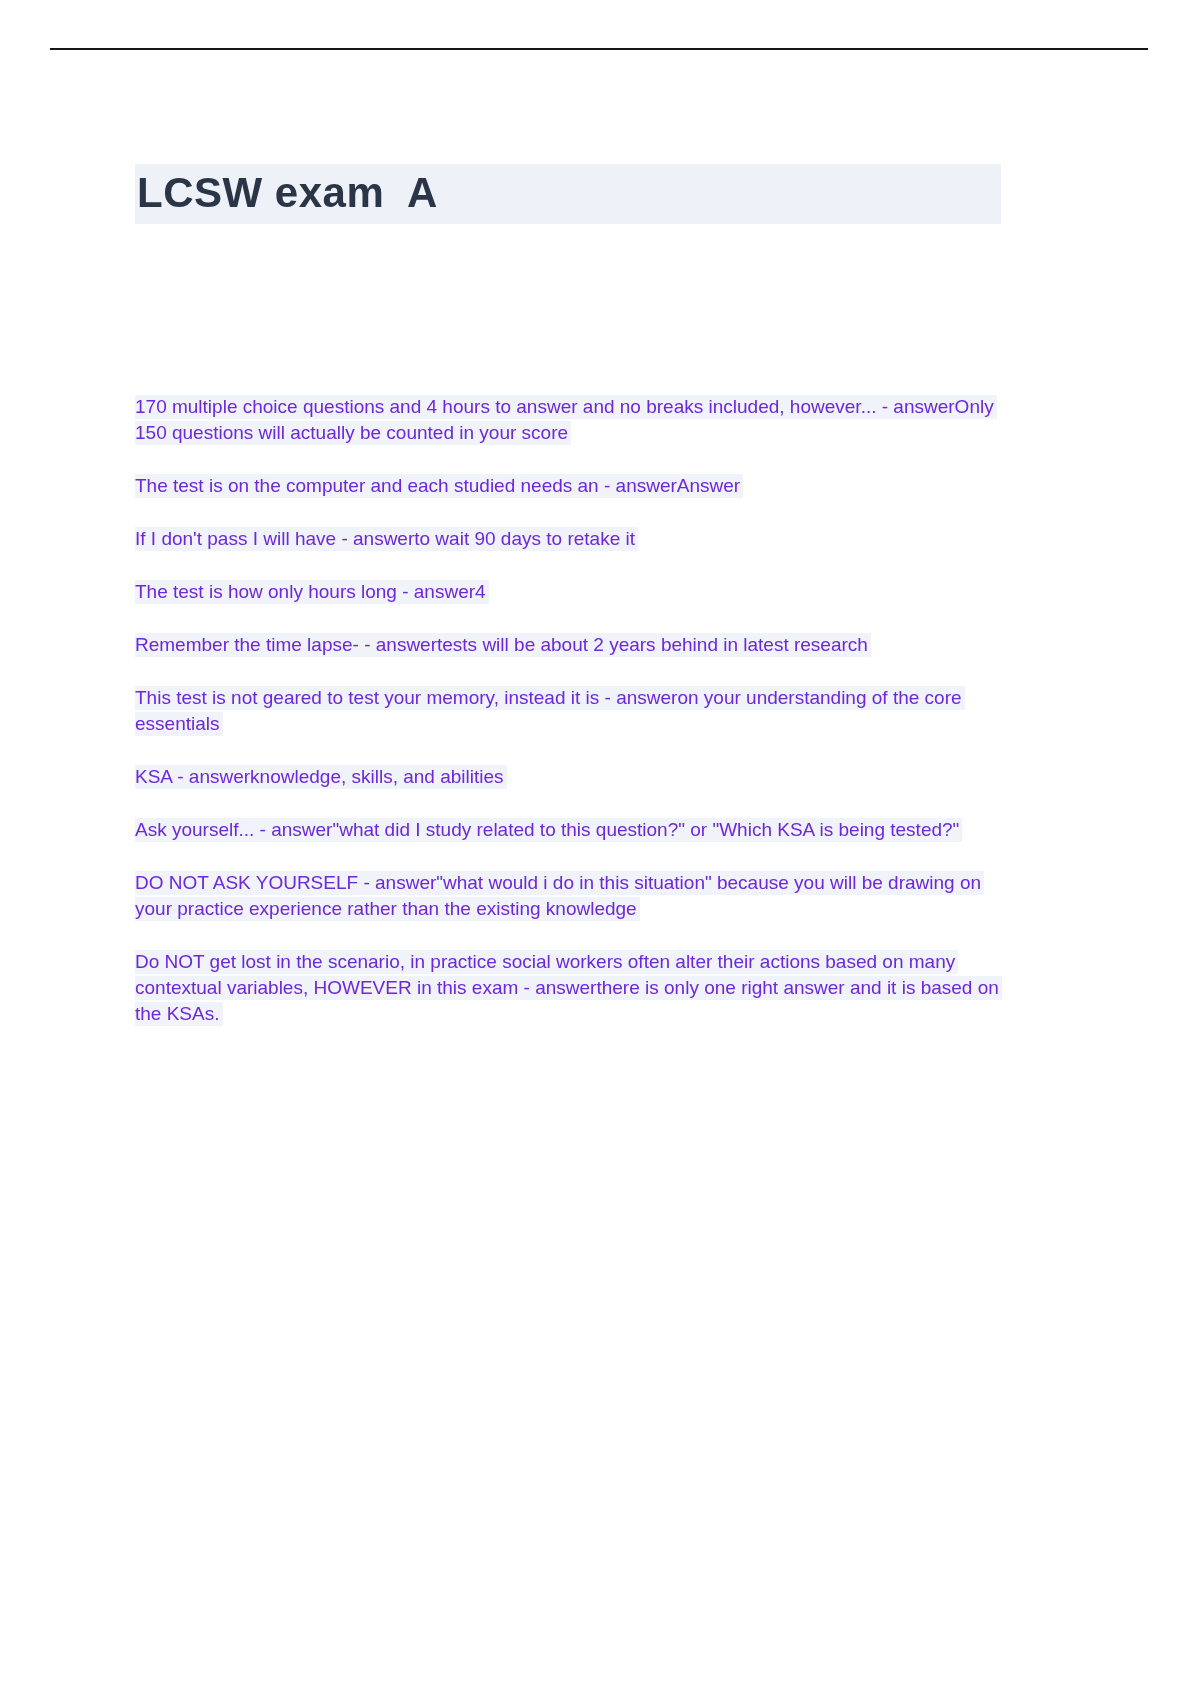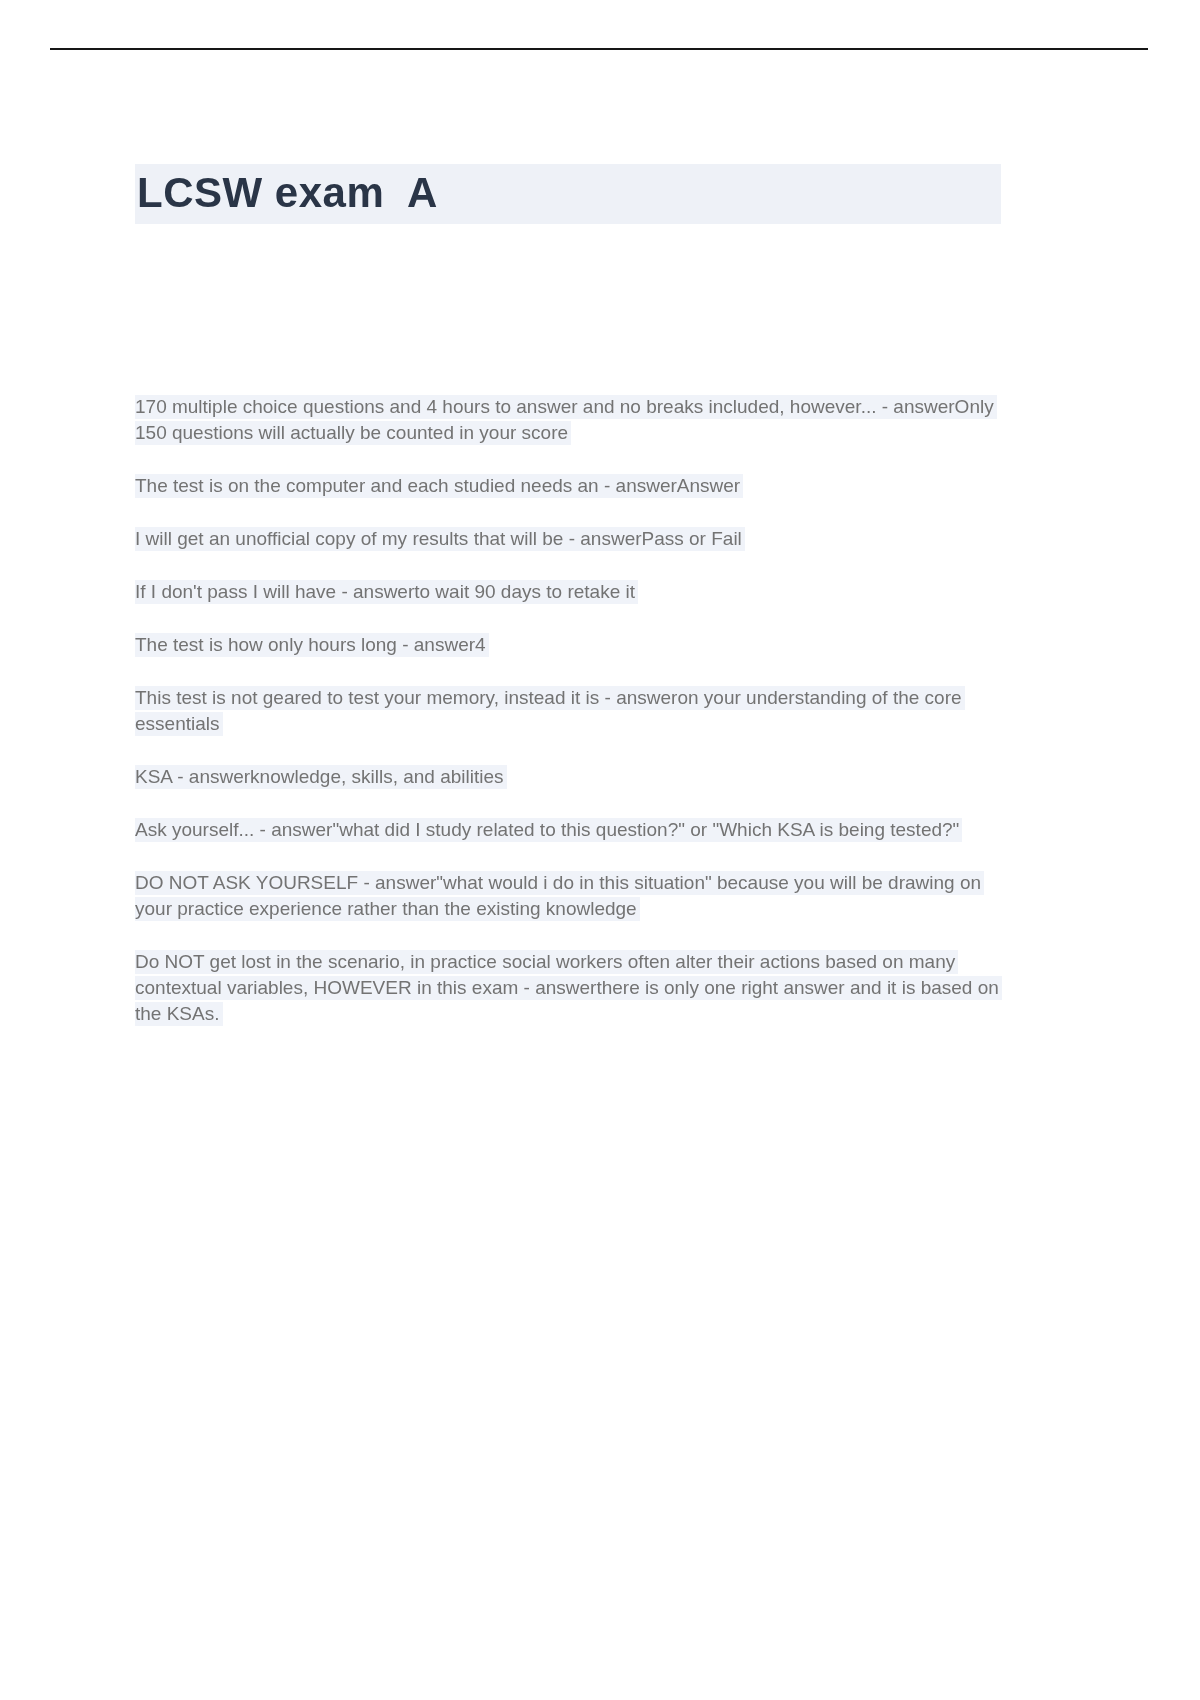--- a/index.html
+++ b/index.html
@@ -36,43 +36,43 @@
   .content {
     position: absolute;
     top: 394px;
     left: 135px;
     width: 872px;
   }
   .qa {
     margin: 0 0 27px 0;
     font-size: 19px;
     line-height: 26px;
-    color: #737373;
+    color: #6d28d9;
   }
   .qa .hl {
     background: #f0f3f9;
     padding: 1px 3px 2px 0;
     box-decoration-break: clone;
     -webkit-box-decoration-break: clone;
   }
 </style>
 </head>
 <body>
 
 <div class="page">
   <div class="rule rule-top"></div>
 
   <h1 class="page-title">LCSW exam  A</h1>
 
   <div class="content">
     <p class="qa"><span class="hl">170 multiple choice questions and 4 hours to answer and no breaks included, however... - answerOnly 150 questions will actually be counted in your score</span></p>
     <p class="qa"><span class="hl">The test is on the computer and each studied needs an - answerAnswer</span></p>
-    <p class="qa"><span class="hl">I will get an unofficial copy of my results that will be - answerPass or Fail</span></p>
     <p class="qa"><span class="hl">If I don't pass I will have - answerto wait 90 days to retake it</span></p>
     <p class="qa"><span class="hl">The test is how only hours long - answer4</span></p>
+    <p class="qa"><span class="hl">Remember the time lapse- - answertests will be about 2 years behind in latest research</span></p>
     <p class="qa"><span class="hl">This test is not geared to test your memory, instead it is - answeron your understanding of the core essentials</span></p>
     <p class="qa"><span class="hl">KSA - answerknowledge, skills, and abilities</span></p>
     <p class="qa"><span class="hl">Ask yourself... - answer"what did I study related to this question?" or "Which KSA is being tested?"</span></p>
     <p class="qa"><span class="hl">DO NOT ASK YOURSELF - answer"what would i do in this situation" because you will be drawing on your practice experience rather than the existing knowledge</span></p>
     <p class="qa"><span class="hl">Do NOT get lost in the scenario, in practice social workers often alter their actions based on many contextual variables, HOWEVER in this exam - answerthere is only one right answer and it is based on the KSAs.</span></p>
   </div>
 
   <div class="rule rule-bottom"></div>
 </div>
 

